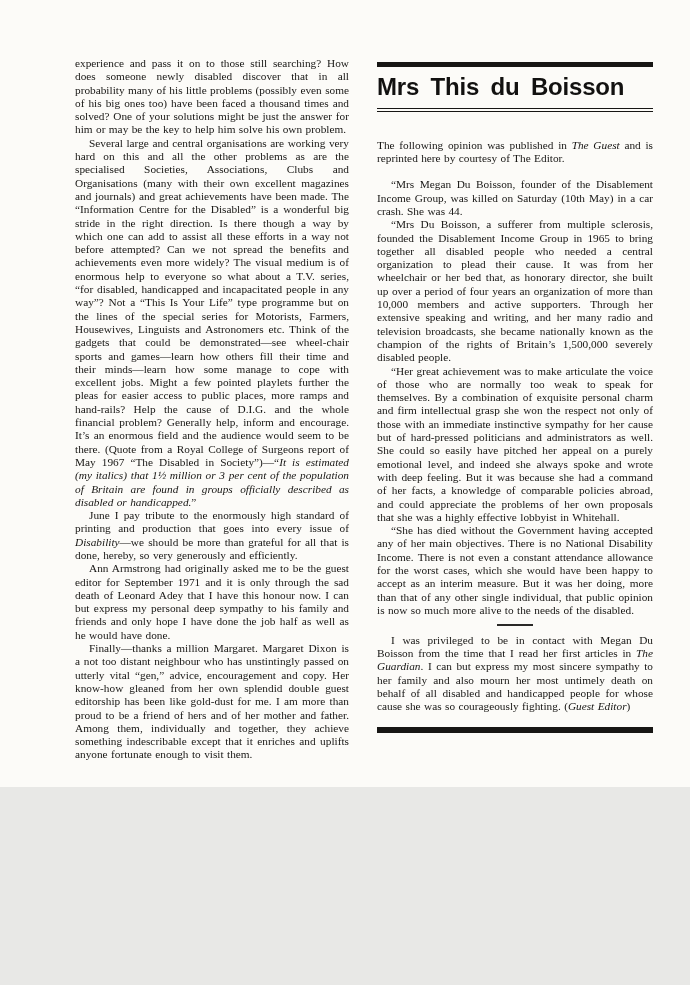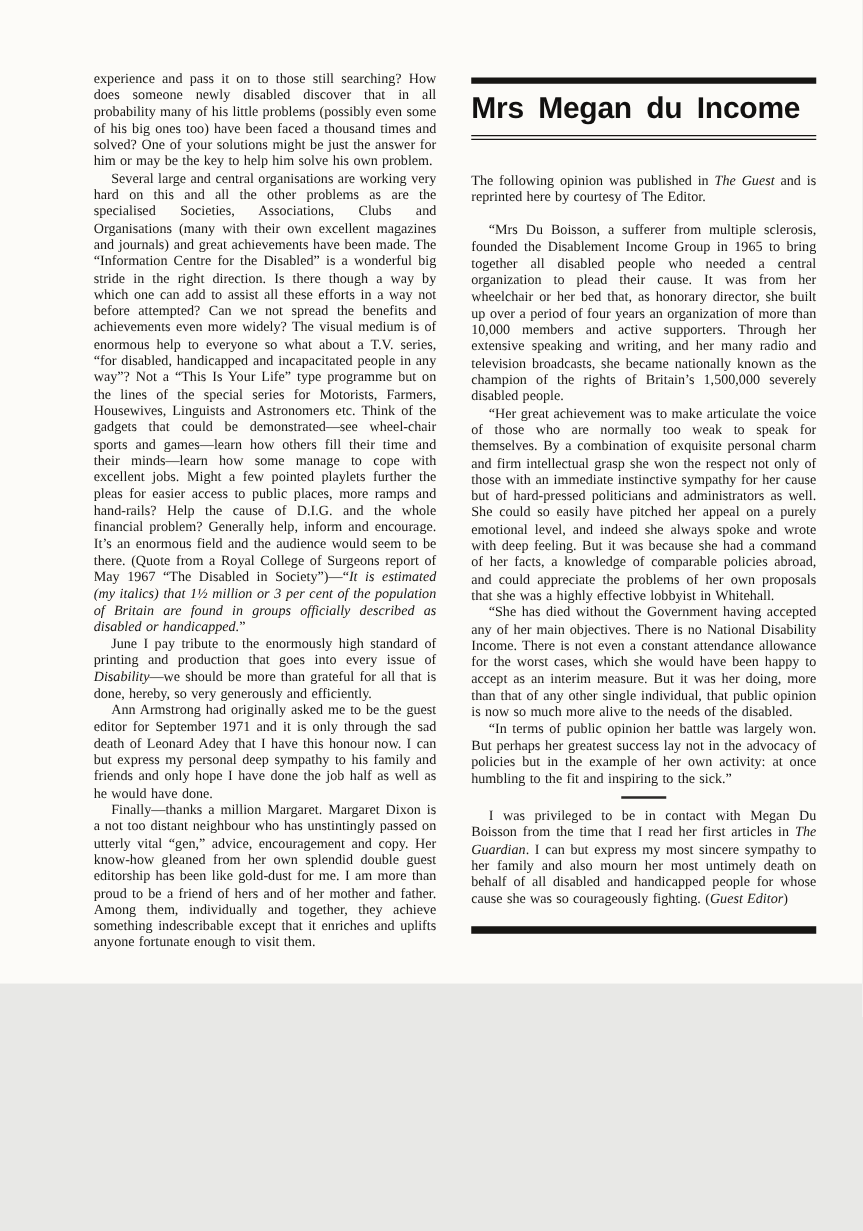--- a/index.html
+++ b/index.html
@@ -89,27 +89,27 @@
   <div class="col col-left">
     <p class="para noindent"><span>experience and pass it on to those still searching?  How does someone newly disabled discover that in all probability many of his little problems (possibly even some of his big ones too) have been faced a thousand times and solved?  One of your solutions might be just the answer for him or may be the key to help him solve his own problem.</span></p>
     <p class="para"><span>Several large and central organisations are working very hard on this and all the other problems as are the specialised Societies, Associations, Clubs and Organisations (many with their own excellent magazines and journals) and great achievements have been made.  The “Information Centre for the Disabled” is a wonderful big stride in the right direction.  Is there though a way by which one can add to assist all these efforts in a way not before attempted?  Can we not spread the benefits and achievements even more widely?  The visual medium is of enormous help to everyone so what about a T.V. series, “for disabled, handicapped and incapacitated people in any way”?  Not a “This Is Your Life” type programme but on the lines of the special series for Motorists, Farmers, Housewives, Linguists and Astronomers etc.  Think of the gadgets that could be demonstrated—see wheel-chair sports and games—learn how others fill their time and their minds—learn how some manage to cope with excellent jobs.  Might a few pointed playlets further the pleas for easier access to public places, more ramps and hand-rails?  Help the cause of D.I.G. and the whole financial problem?  Generally help, inform and encourage. It’s an enormous field and the audience would seem to be there.  (Quote from a Royal College of Surgeons report of May 1967 “The Disabled in Society”)—“</span><em>It is estimated (my italics) that 1½ million or 3 per cent of the population of Britain are found in groups officially described as disabled or handicapped.</em><span>”</span></p>
     <p class="para"><span>June I pay tribute to the enormously high standard of printing and production that goes into every issue of </span><em>Disability</em><span>—we should be more than grateful for all that is done, hereby, so very generously and efficiently.</span></p>
     <p class="para"><span>Ann Armstrong had originally asked me to be the guest editor for September 1971 and it is only through the sad death of Leonard Adey that I have this honour now.  I can but express my personal deep sympathy to his family and friends and only hope I have done the job half as well as he would have done.</span></p>
     <p class="para"><span>Finally—thanks a million Margaret.  Margaret Dixon is a not too distant neighbour who has unstintingly passed on utterly vital “gen,” advice, encouragement and copy.  Her know-how gleaned from her own splendid double guest editorship has been like gold-dust for me.  I am more than proud to be a friend of hers and of her mother and father.  Among them, individually and together, they achieve something indescribable except that it enriches and uplifts anyone fortunate enough to visit them.</span></p>
   </div>
 
   <div class="col col-right">
     <div class="rule-thick"></div>
-    <h1 class="article-title">Mrs Megan du Income</h1>
+    <h1 class="article-title">Mrs This du Boisson</h1>
     <div class="rule-double"></div>
     <p class="para noindent intro"><span>The following opinion was published in </span><em>The Guest</em><span> and is reprinted here by courtesy of The Editor.</span></p>
+    <p class="para"><span>“Mrs Megan Du Boisson, founder of the Disablement Income Group, was killed on Saturday (10th May) in a car crash.  She was 44.</span></p>
     <p class="para"><span>“Mrs Du Boisson, a sufferer from multiple sclerosis, founded the Disablement Income Group in 1965 to bring together all disabled people who needed a central organization to plead their cause.  It was from her wheelchair or her bed that, as honorary director, she built up over a period of four years an organization of more than 10,000 members and active supporters.  Through her extensive speaking and writing, and her many radio and television broadcasts, she became nationally known as the champion of the rights of Britain’s 1,500,000 severely disabled people.</span></p>
     <p class="para"><span>“Her great achievement was to make articulate the voice of those who are normally too weak to speak for themselves.  By a combination of exquisite personal charm and firm intellectual grasp she won the respect not only of those with an immediate instinctive sympathy for her cause but of hard-pressed politicians and administrators as well.  She could so easily have pitched her appeal on a purely emotional level, and indeed she always spoke and wrote with deep feeling.  But it was because she had a command of her facts, a knowledge of comparable policies abroad, and could appreciate the problems of her own proposals that she was a highly effective lobbyist in Whitehall.</span></p>
     <p class="para"><span>“She has died without the Government having accepted any of her main objectives.  There is no National Disability Income.  There is not even a constant attendance allowance for the worst cases, which she would have been happy to accept as an interim measure.  But it was her doing, more than that of any other single individual, that public opinion is now so much more alive to the needs of the disabled.</span></p>
-    <p class="para"><span>“In terms of public opinion her battle was largely won.  But perhaps her greatest success lay not in the advocacy of policies but in the example of her own activity: at once humbling to the fit and inspiring to the sick.”</span></p>
     <div class="short-rule"></div>
     <p class="para"><span>I was privileged to be in contact with Megan Du Boisson from the time that I read her first articles in </span><em>The Guardian</em><span>.  I can but express my most sincere sympathy to her family and also mourn her most untimely death on behalf of all disabled and handicapped people for whose cause she was so courageously fighting.  (</span><em>Guest Editor</em><span>)</span></p>
     <div class="rule-thick bottom"></div>
   </div>
 
   <div class="page-number">2</div>
 
 </div>
 
 </body></html>

